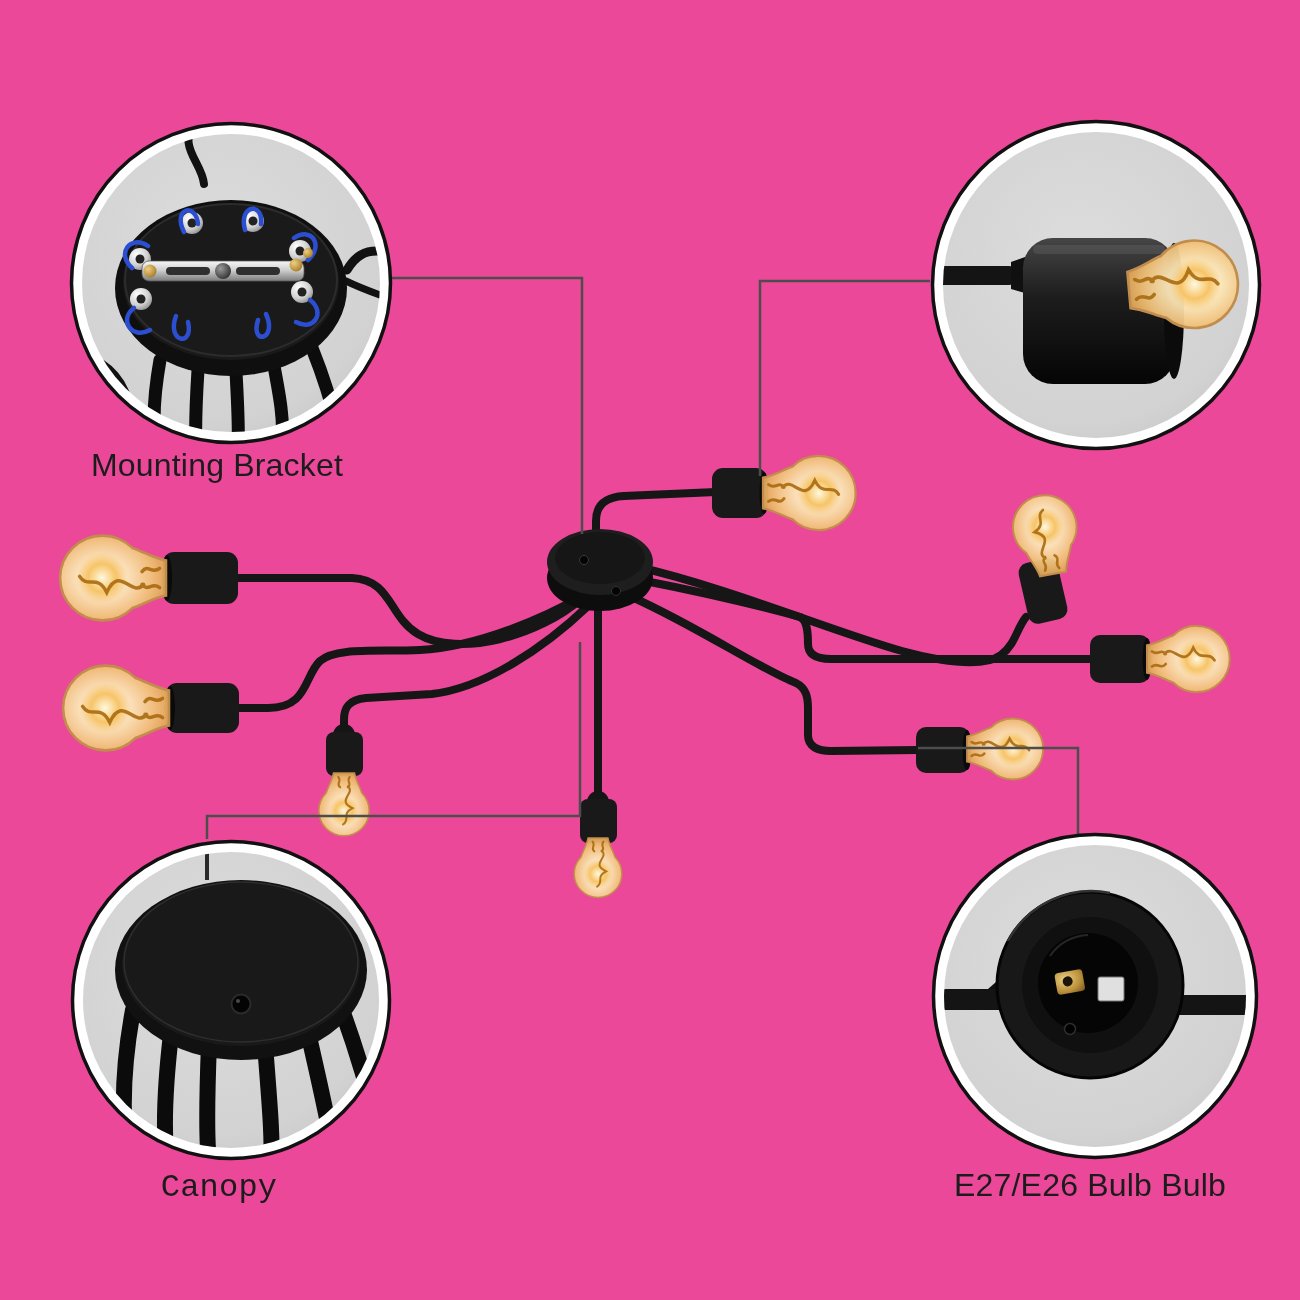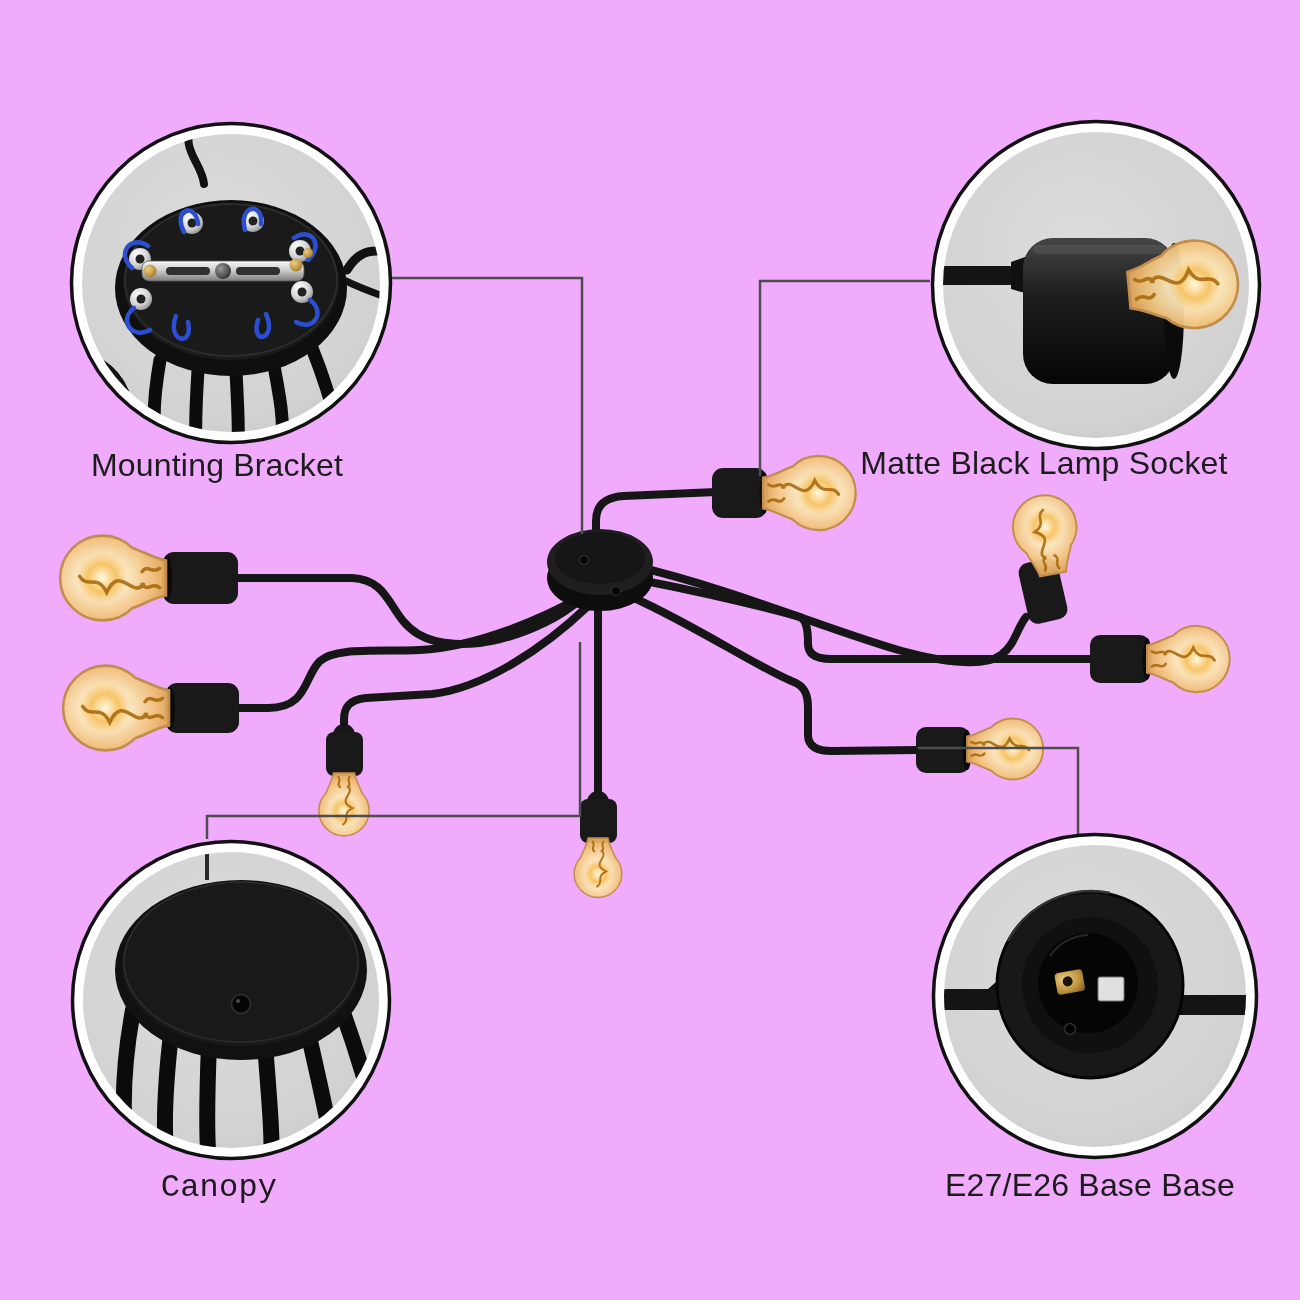--- a/index.html
+++ b/index.html
@@ -1,16 +1,16 @@
 <!DOCTYPE html>
 <html><head>
 <meta charset="utf-8">
 <style>
   html,body{margin:0;padding:0;background:#ffffff;}
-  .stage{position:relative;width:1300px;height:1300px;background:#f0abfc;overflow:hidden;
+  .stage{position:relative;width:1300px;height:1300px;background:#ec4899;overflow:hidden;
          font-family:"Liberation Sans", sans-serif;}
   .main-svg{position:absolute;left:0;top:0;}
   .inset{position:absolute;}
   .callout-label{position:absolute;text-align:center;font-size:32px;color:#1c1c1c;
                  letter-spacing:0.2px;line-height:1.1;}
   .lbl-tl{left:27px;top:448px;width:380px;}
   .lbl-tr{left:849px;top:446px;width:390px;}
   .lbl-bl{left:29px;top:1170px;width:380px;font-family:Liberation Mono, monospace;}
   .lbl-br{left:895px;top:1168px;width:390px;}
 </style>
@@ -245,16 +245,15 @@
       <g transform="rotate(-10 140 152)">
         <rect x="126" y="140" width="28" height="22" rx="4" fill="url(#brassGrad)"></rect>
         <circle cx="138" cy="150" r="5" fill="#1d1408"></circle>
       </g>
       <rect x="168" y="146" width="26" height="24" rx="2" fill="#e0e0e0" stroke="#777777" stroke-width="1"></rect>
       <circle cx="140" cy="198" r="5.5" fill="#000000" stroke="#2e2e2e" stroke-width="1.5"></circle>
     </g>
   </svg>
 
   <div class="callout-label lbl-tl">Mounting Bracket</div>
-  <div class="callout-label lbl-tr">Matte Black Lamp Socket</div>
   <div class="callout-label lbl-bl">Canopy</div>
-  <div class="callout-label lbl-br">E27/E26 Base Base</div>
+  <div class="callout-label lbl-br">E27/E26 Bulb Bulb</div>
 </div>
 
 </body></html>

